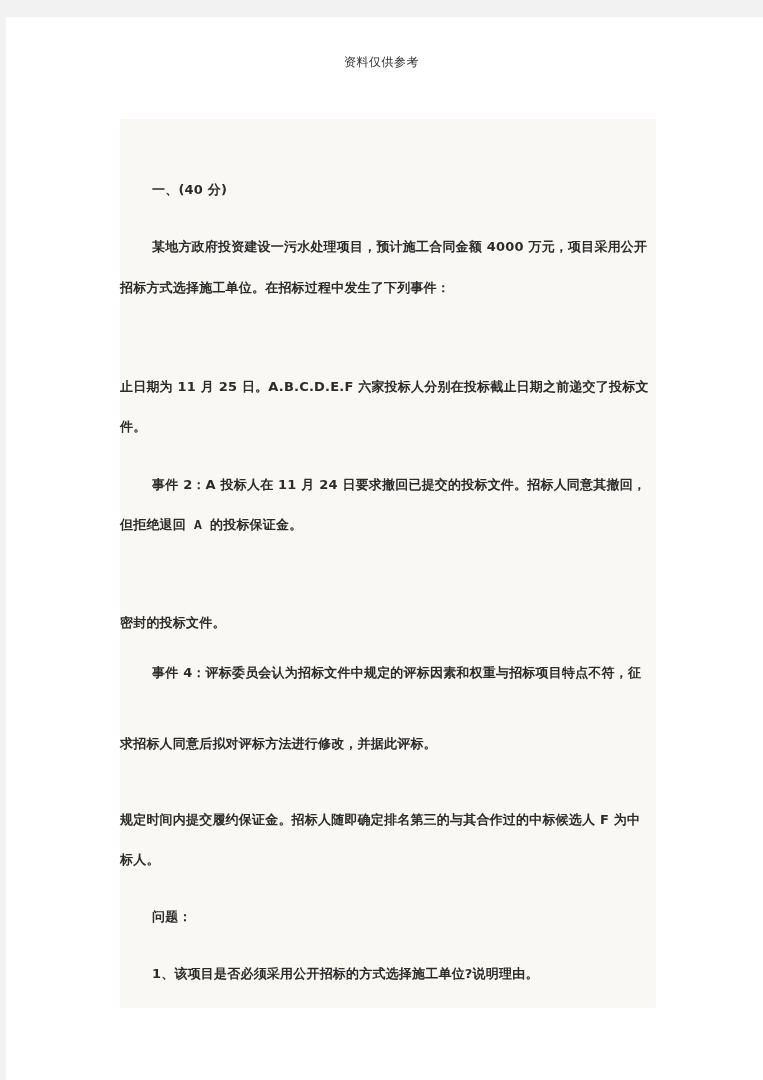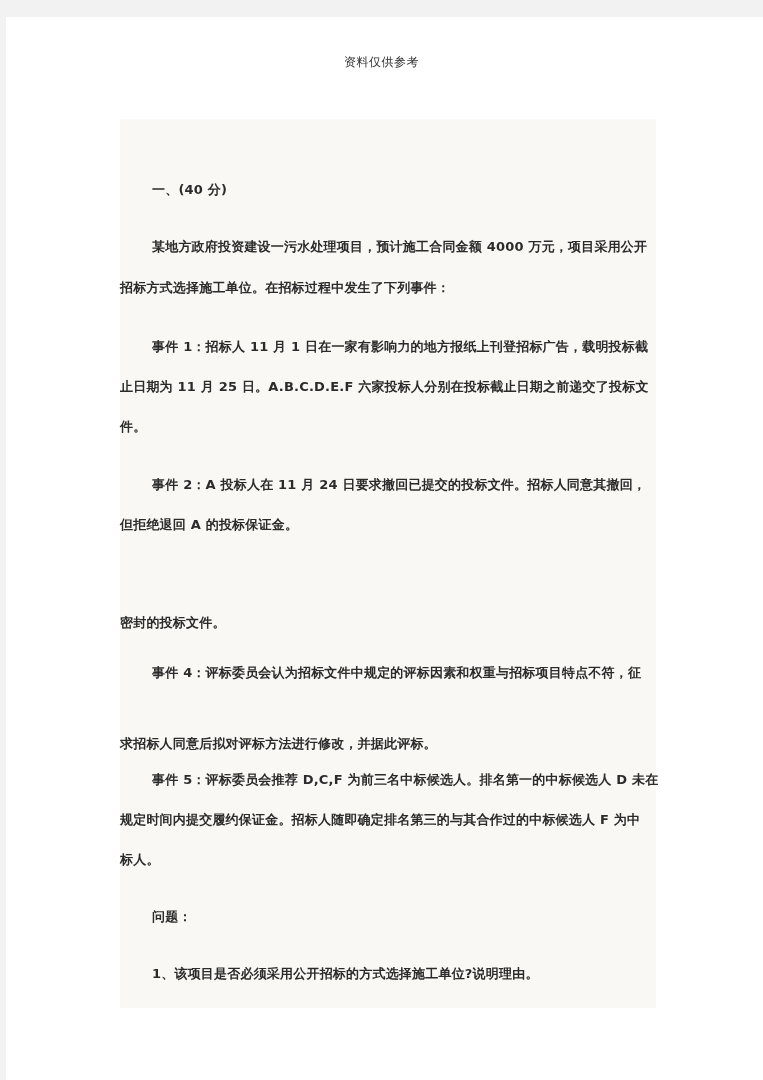--- a/index.html
+++ b/index.html
@@ -67,32 +67,30 @@
 <div class="header-note">资料仅供参考</div>
 
 <div class="content">
 
 
   <div class="line indent" style="top:62px;">一、(40 分)</div>
 
   <div class="line indent" style="top:119px;">某地方政府投资建设一污水处理项目，预计施工合同金额 4000 万元，项目采用公开</div>
   <div class="line" style="top:160px;">招标方式选择施工单位。在招标过程中发生了下列事件：</div>
 
-  <div class="line indent" style="top:219px;">事件 1：招标人  11 月 1 日在一家有影响力的地方报纸上刊登招标广告，载明投标截</div>
   <div class="line" style="top:259px;">止日期为 11 月 25 日。A.B.C.D.E.F 六家投标人分别在投标截止日期之前递交了投标文</div>
   <div class="line" style="top:299px;">件。</div>
 
   <div class="line indent" style="top:357px;">事件 2：A 投标人在 11 月 24 日要求撤回已提交的投标文件。招标人同意其撤回，</div>
-  <div class="line" style="top:397px;">但拒绝退回 A 的投标保证金。</div>
+  <div class="line" style="top:397px;font-family:Liberation Mono, monospace;">但拒绝退回 A 的投标保证金。</div>
 
   <div class="line" style="top:495px;">密封的投标文件。</div>
 
   <div class="line indent" style="top:545px;text-align:center;">事件 4：评标委员会认为招标文件中规定的评标因素和权重与招标项目特点不符，征</div>
   <div class="line" style="top:616px;">求招标人同意后拟对评标方法进行修改，并据此评标。</div>
 
-  <div class="line indent" style="top:652px;">事件 5：评标委员会推荐 D,C,F 为前三名中标候选人。排名第一的中标候选人 D 未在</div>
   <div class="line" style="top:692px;">规定时间内提交履约保证金。招标人随即确定排名第三的与其合作过的中标候选人 F 为中</div>
   <div class="line" style="top:732px;">标人。</div>
 
   <div class="line indent" style="top:789px;">问题：</div>
 
   <div class="line indent" style="top:846px;">1、该项目是否必须采用公开招标的方式选择施工单位?说明理由。</div>
 </div>
 
 </body></html>

